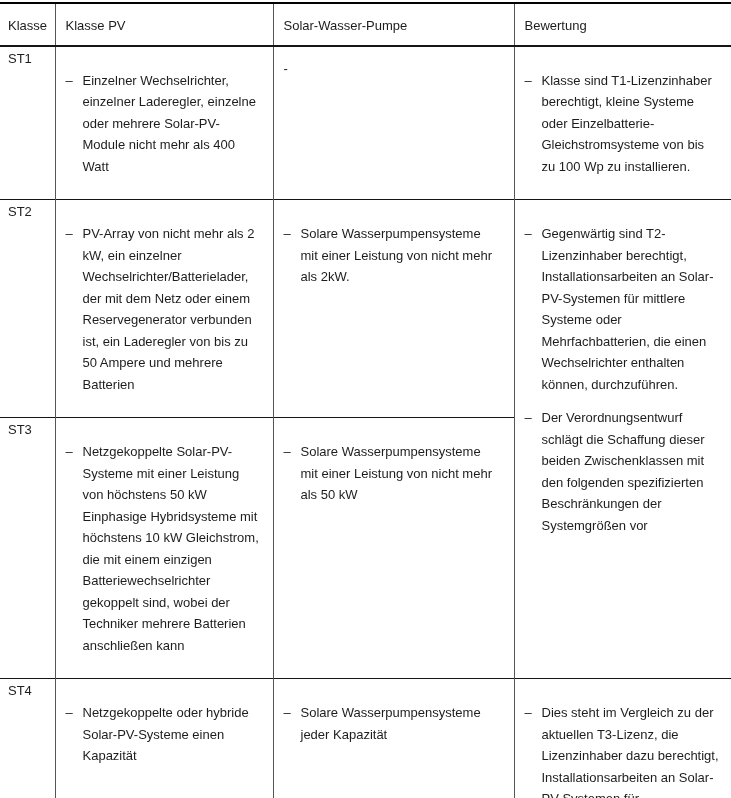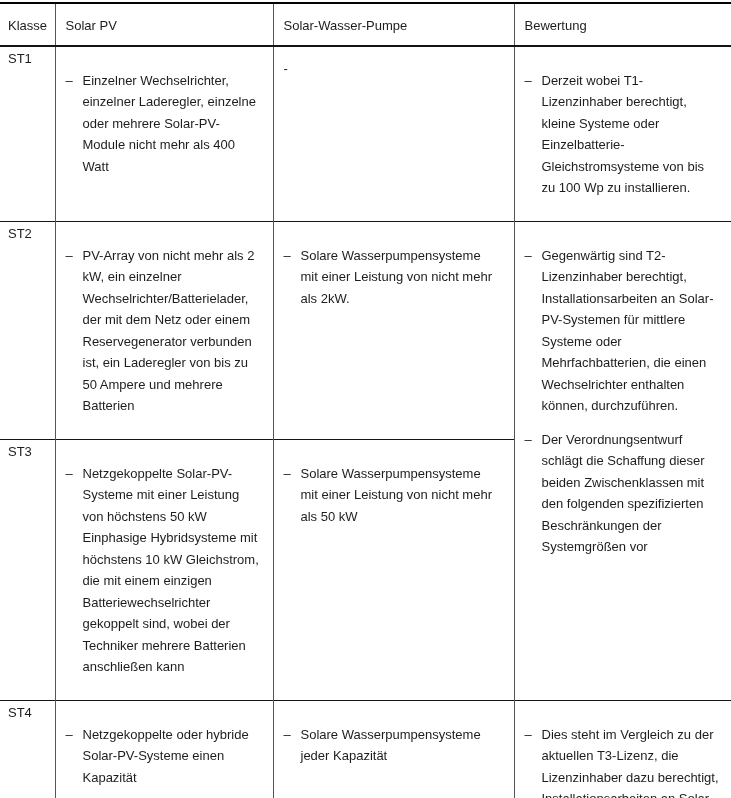--- a/index.html
+++ b/index.html
@@ -88,21 +88,21 @@
 <table class="doc-table">
   <colgroup>
     <col class="c-klasse">
     <col class="c-solarpv">
     <col class="c-pumpe">
     <col class="c-bewert">
   </colgroup>
   <thead>
     <tr class="r-head">
       <th class="h-klasse">Klasse</th>
-      <th>Solar PV</th>
+      <th>Klasse PV</th>
       <th>Solar-Wasser-Pumpe</th>
       <th>Bewertung</th>
     </tr>
   </thead>
   <tbody>
 
     <tr class="r-st1">
       <td class="klasse-cell">ST1</td>
       <td class="v body-cell col-solarpv">
         <ul class="dl">
@@ -112,21 +112,21 @@
           </li>
         </ul>
       </td>
       <td class="v body-cell col-pumpe">
         <span class="lone-dash">-</span>
       </td>
       <td class="v body-cell col-bewert">
         <ul class="dl">
           <li>
             <span class="m">–</span>
-            <span class="t">Derzeit wobei T1-Lizenzinhaber berechtigt, kleine Systeme oder Einzelbatterie-Gleichstromsysteme von bis zu 100 Wp zu installieren.</span>
+            <span class="t">Klasse sind T1-Lizenzinhaber berechtigt, kleine Systeme oder Einzelbatterie-Gleichstromsysteme von bis zu 100 Wp zu installieren.</span>
           </li>
         </ul>
       </td>
     </tr>
 
     <tr class="r-st2">
       <td class="klasse-cell">ST2</td>
       <td class="v body-cell col-solarpv">
         <ul class="dl">
           <li>

